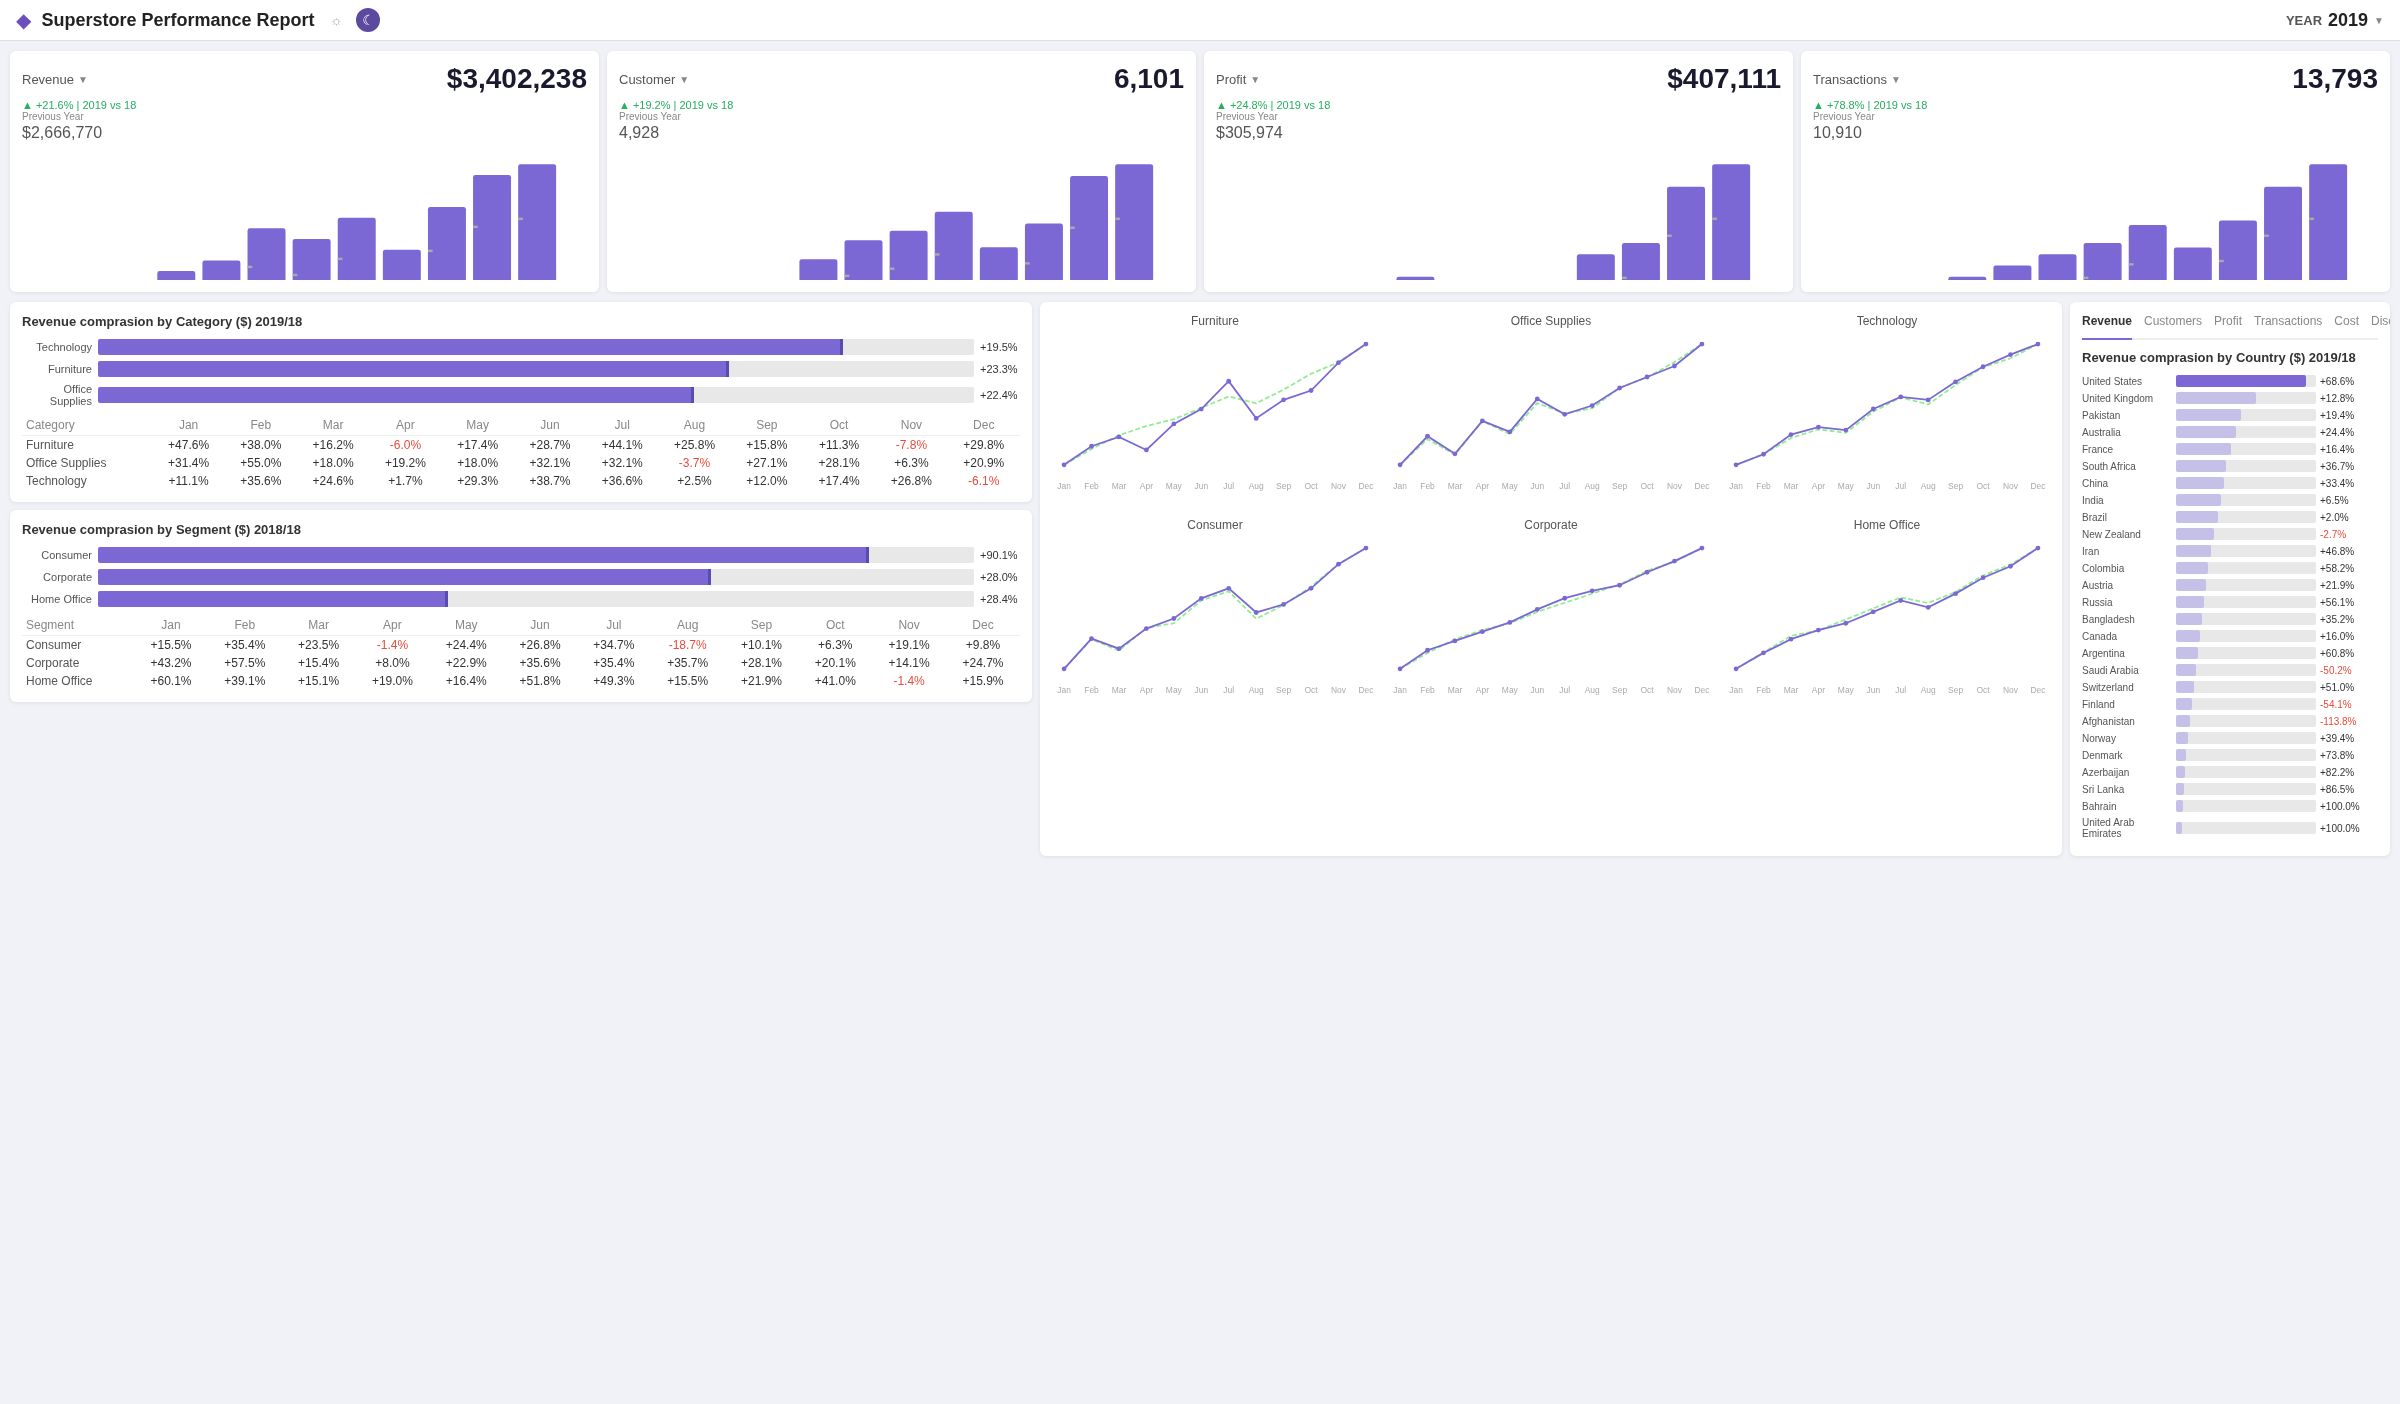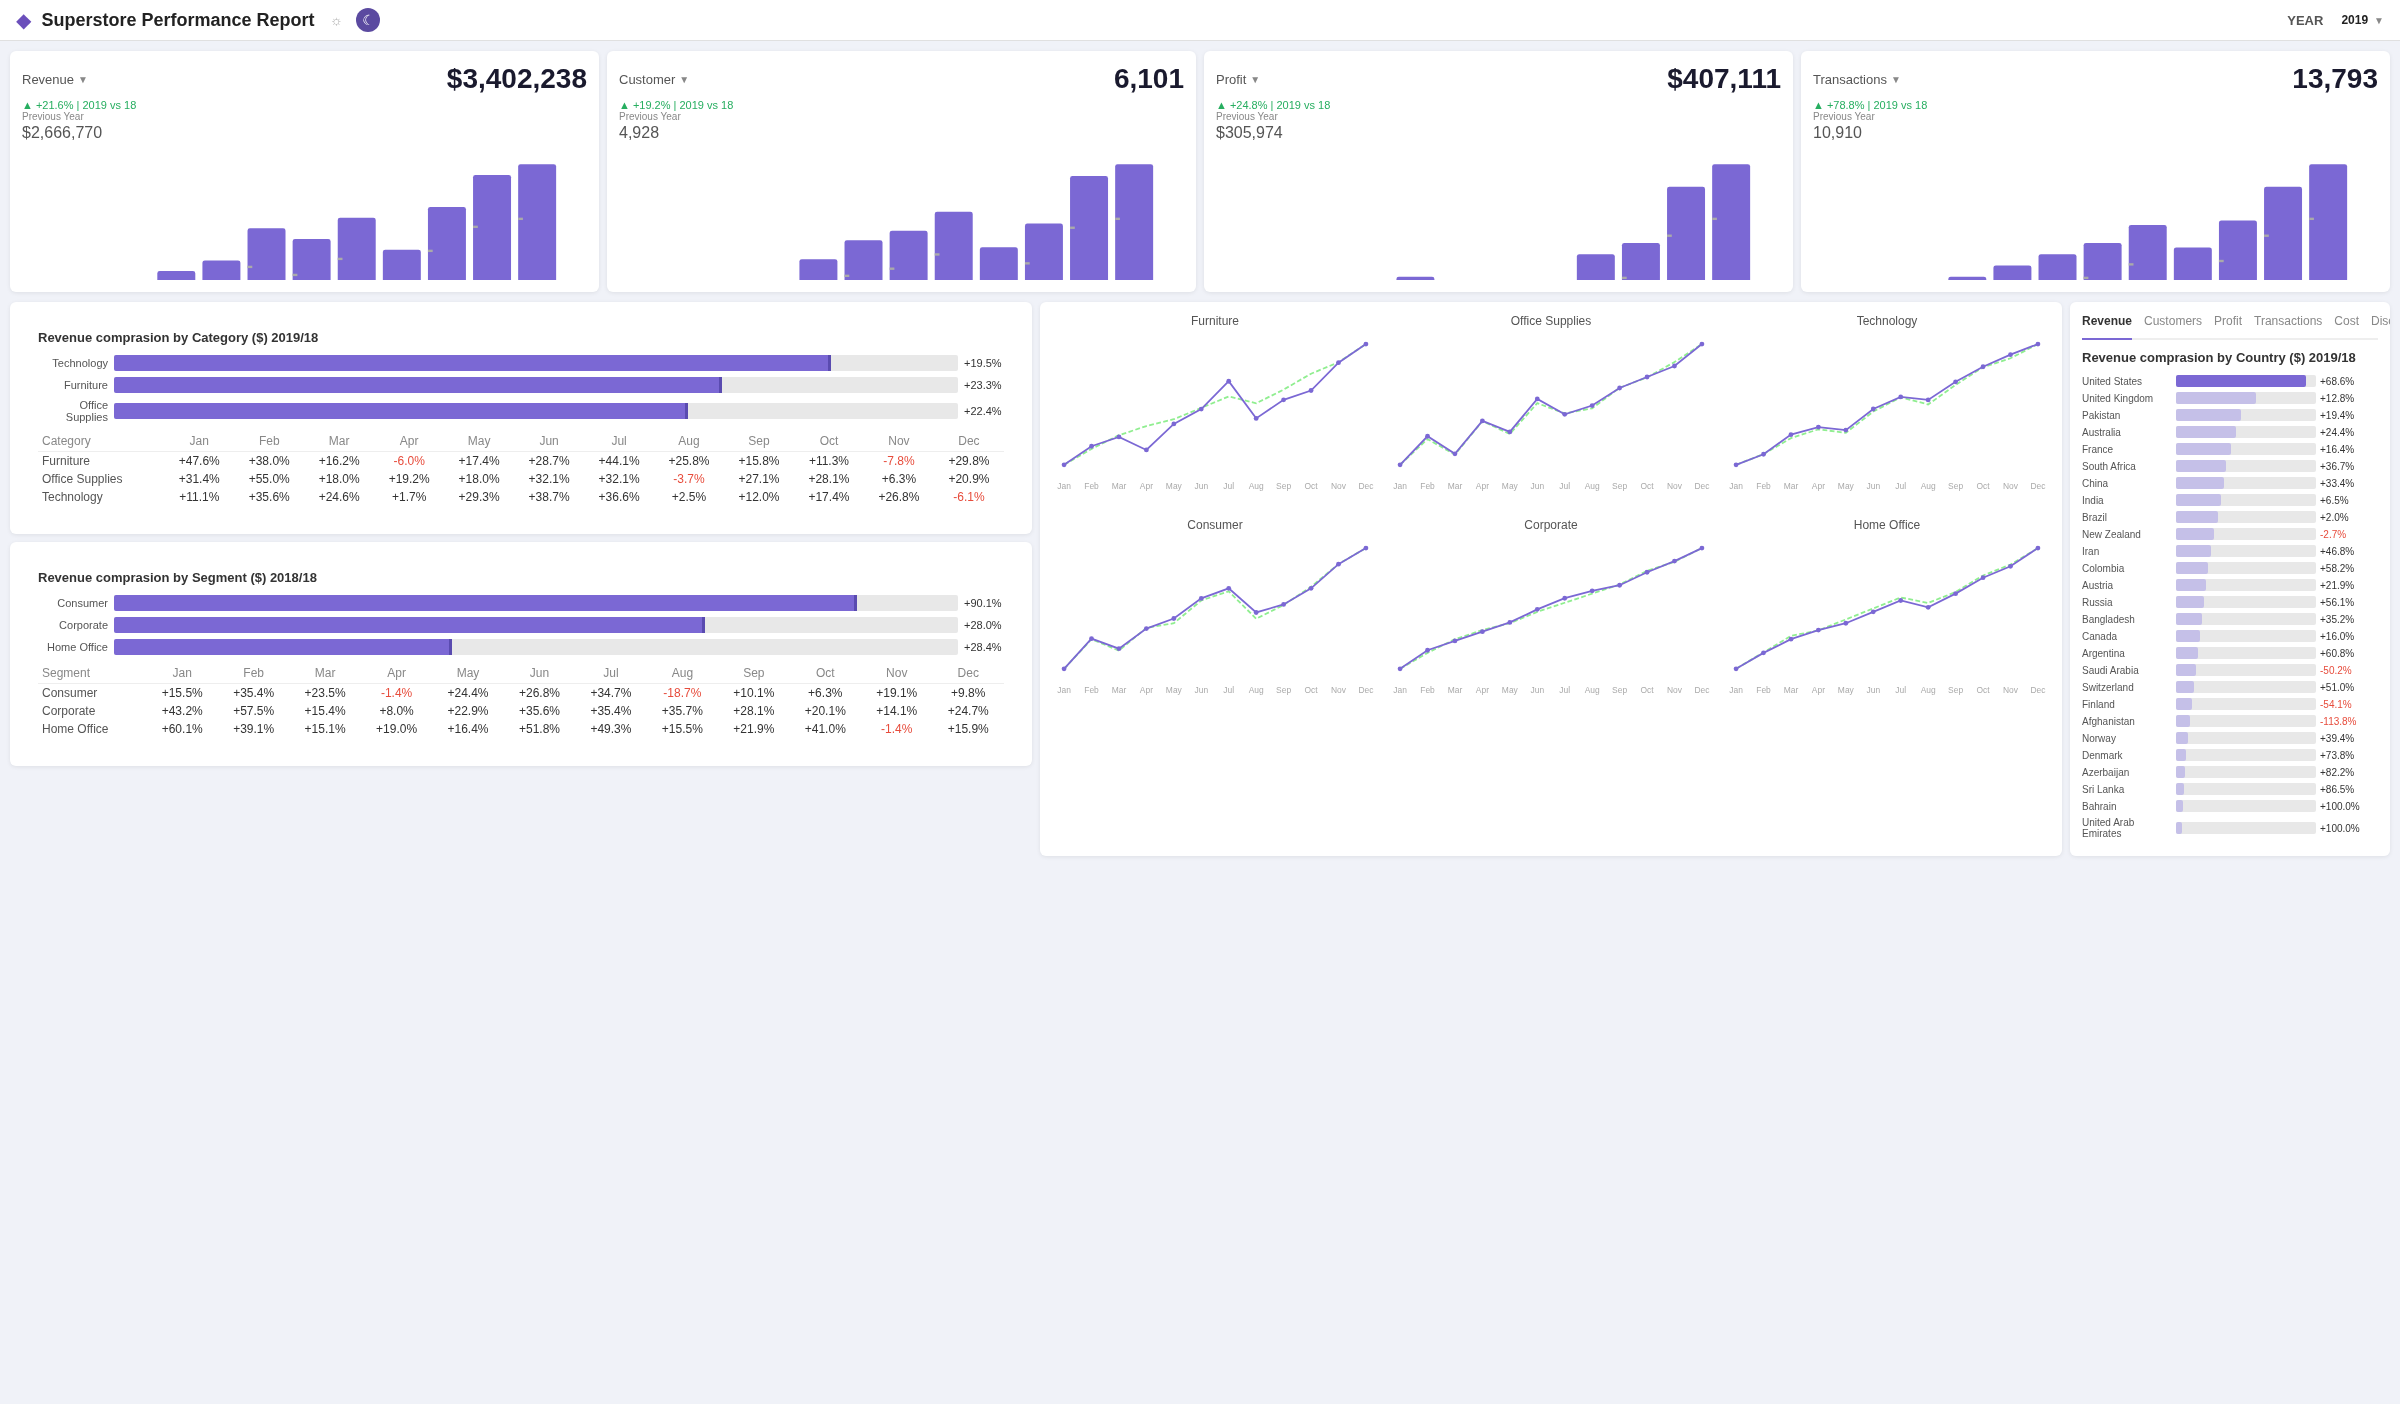--- a/index.html
+++ b/index.html
@@ -8,21 +8,21 @@
     .header { display: flex; align-items: center; padding: 8px 16px; background: #fff; border-bottom: 1px solid #e0e0e0; justify-content: space-between; }
     .header-left { display: flex; align-items: center; gap: 10px; }
     .logo { color: #6b4fbb; font-size: 20px; }
     .header-title { font-size: 18px; font-weight: 600; color: #222; }
     .header-icons { display: flex; gap: 8px; align-items: center; }
     .icon-btn { width: 24px; height: 24px; border-radius: 50%; display: flex; align-items: center; justify-content: center; cursor: pointer; font-size: 14px; }
     .icon-sun { background: none; color: #aaa; }
     .icon-moon { background: #5b4aa0; color: #fff; }
     .year-filter { display: flex; align-items: center; gap: 6px; font-size: 13px; color: #555; }
     .year-filter .year-label { font-weight: 600; }
-    .year-value { font-size: 12px; color: #222; font-weight: 600; margin-left: 12px; }
+    .year-value { font-size: 18px; color: #222; font-weight: 600; }
     .chevron-down { font-size: 10px; color: #888; }
 
     .main-content { padding: 10px; }
 
     
     .kpi-row { display: grid; grid-template-columns: repeat(4, 1fr); gap: 8px; margin-bottom: 10px; }
     .kpi-card { background: #fff; border-radius: 6px; padding: 12px; box-shadow: 0 1px 4px rgba(0,0,0,0.08); }
     .kpi-header { display: flex; align-items: center; justify-content: space-between; margin-bottom: 4px; }
     .kpi-label { font-size: 13px; color: #555; display: flex; align-items: center; gap: 4px; }
     .kpi-label .dropdown-arrow { color: #888; font-size: 10px; }
@@ -30,21 +30,21 @@
     .kpi-prev-year { font-size: 10px; color: #888; margin-bottom: 2px; }
     .kpi-prev-value { font-size: 16px; color: #555; font-weight: 500; }
     .kpi-change { font-size: 11px; color: #2ecc71; display: flex; align-items: center; gap: 3px; }
     .kpi-change.positive { color: #27ae60; }
     .kpi-main-row { display: flex; justify-content: space-between; align-items: flex-start; }
     .bar-chart-area { height: 130px; margin-top: 8px; position: relative; overflow: hidden; }
 
     
     .bottom-row { display: grid; grid-template-columns: 1fr 1fr 320px; gap: 8px; }
     .bottom-left { display: flex; flex-direction: column; gap: 8px; }
-    .panel { background: #fff; border-radius: 6px; padding: 28px; box-shadow: 0 1px 4px rgba(0,0,0,0.08); }
+    .panel { background: #fff; border-radius: 6px; padding: 12px; box-shadow: 0 1px 4px rgba(0,0,0,0.08); }
     .panel-title { font-size: 13px; font-weight: 600; color: #333; margin-bottom: 10px; }
 
     
     .hbar-row { display: flex; align-items: center; margin-bottom: 6px; gap: 6px; }
     .hbar-label { font-size: 11px; color: #555; width: 70px; text-align: right; }
     .hbar-track { flex: 1; height: 16px; background: #e8e8e8; border-radius: 2px; position: relative; }
     .hbar-fill { height: 100%; background: #7b68d4; border-radius: 2px; position: relative; }
     .hbar-marker { position: absolute; right: 0; top: 0; bottom: 0; width: 3px; background: #5a4bb0; }
     .hbar-pct { font-size: 11px; color: #333; min-width: 40px; }
 

